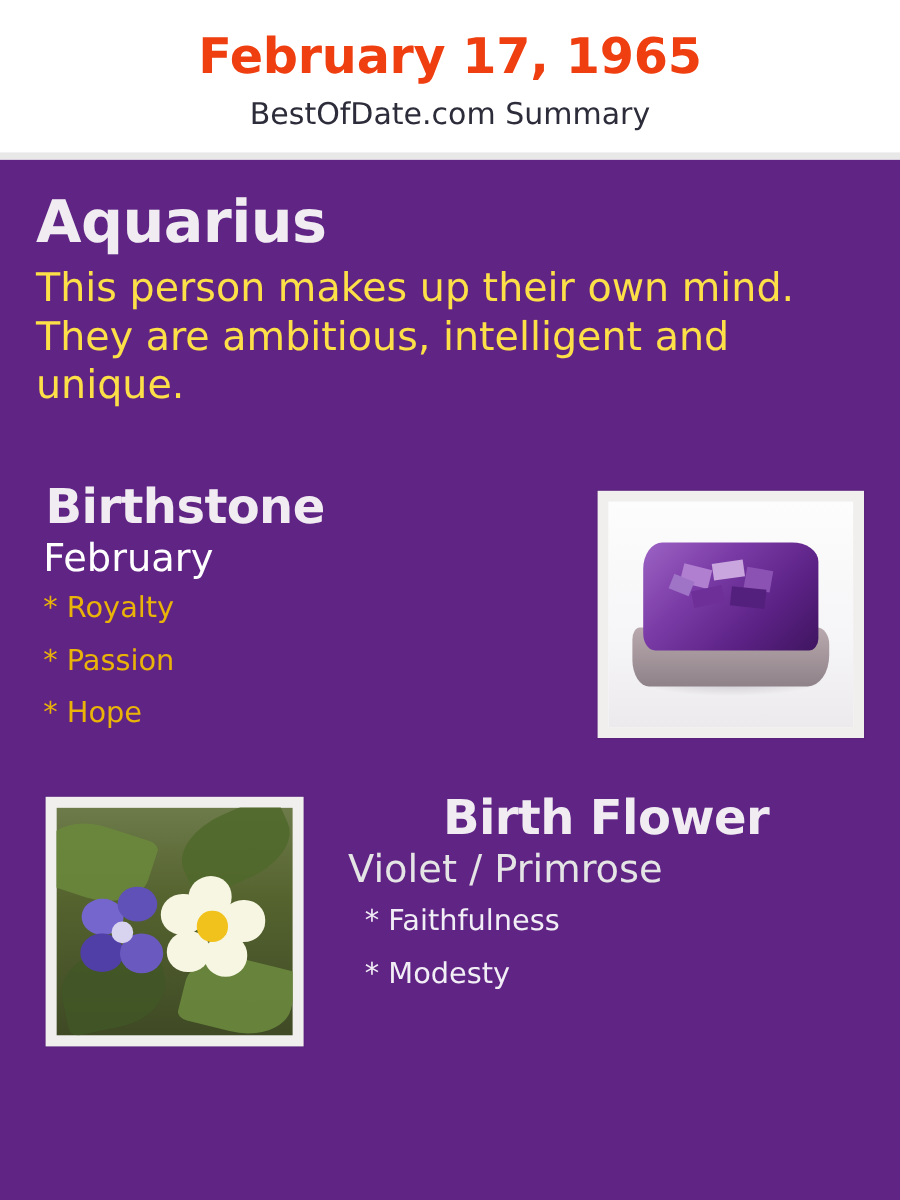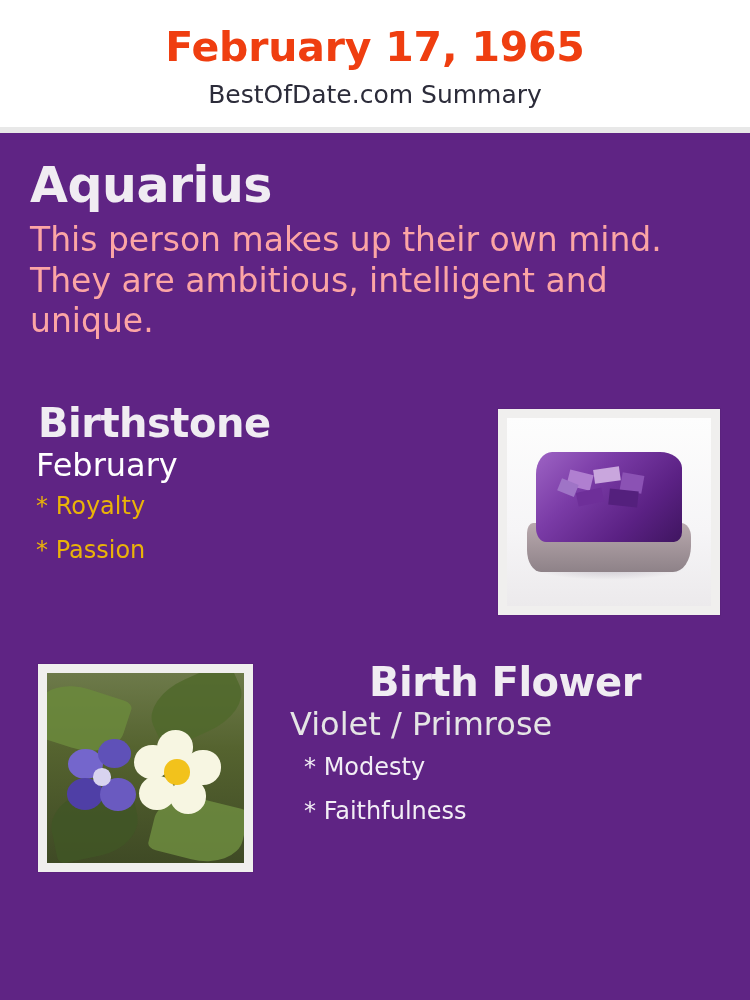--- a/index.html
+++ b/index.html
@@ -60,21 +60,21 @@
     font-weight: bold;
     letter-spacing: -0.5px;
   }
 
   .zodiac-title {
     font-size: 49px;
     line-height: 1.1;
   }
 
   .zodiac-desc {
-    color: #fca5a5;
+    color: #fde047;
     font-size: 33px;
     line-height: 1.22;
     margin-top: 8px;
     max-width: 660px;
   }
 
   
   .stone-block {
     margin-top: 60px;
     position: relative;
@@ -282,20 +282,21 @@
       <div class="zodiac-desc">This person makes up their own mind. They are ambitious, intelligent and unique.</div>
     </div>
 
     <div class="stone-block">
       <div class="stone-text">
         <div class="section-title stone-title">Birthstone</div>
         <div class="stone-name">February</div>
         <ul class="trait-list">
           <li>* Royalty</li>
           <li>* Passion</li>
+          <li>* Hope</li>
         </ul>
       </div>
 
       <div class="photo-frame stone-photo">
         <div class="photo-inner">
           <div class="amethyst">
             <div class="am-shadow"></div>
             <div class="am-base"></div>
             <div class="am-body">
               <div class="facet f1"></div>
@@ -334,20 +335,20 @@
               <div class="pcore"></div>
             </div>
           </div>
         </div>
       </div>
 
       <div>
         <div class="section-title flower-title">Birth Flower</div>
         <div class="flower-name">Violet / Primrose</div>
         <ul class="flower-list">
+          <li>* Faithfulness</li>
           <li>* Modesty</li>
-          <li>* Faithfulness</li>
         </ul>
       </div>
     </div>
 
   </div>
 </div>
 
 </body></html>

